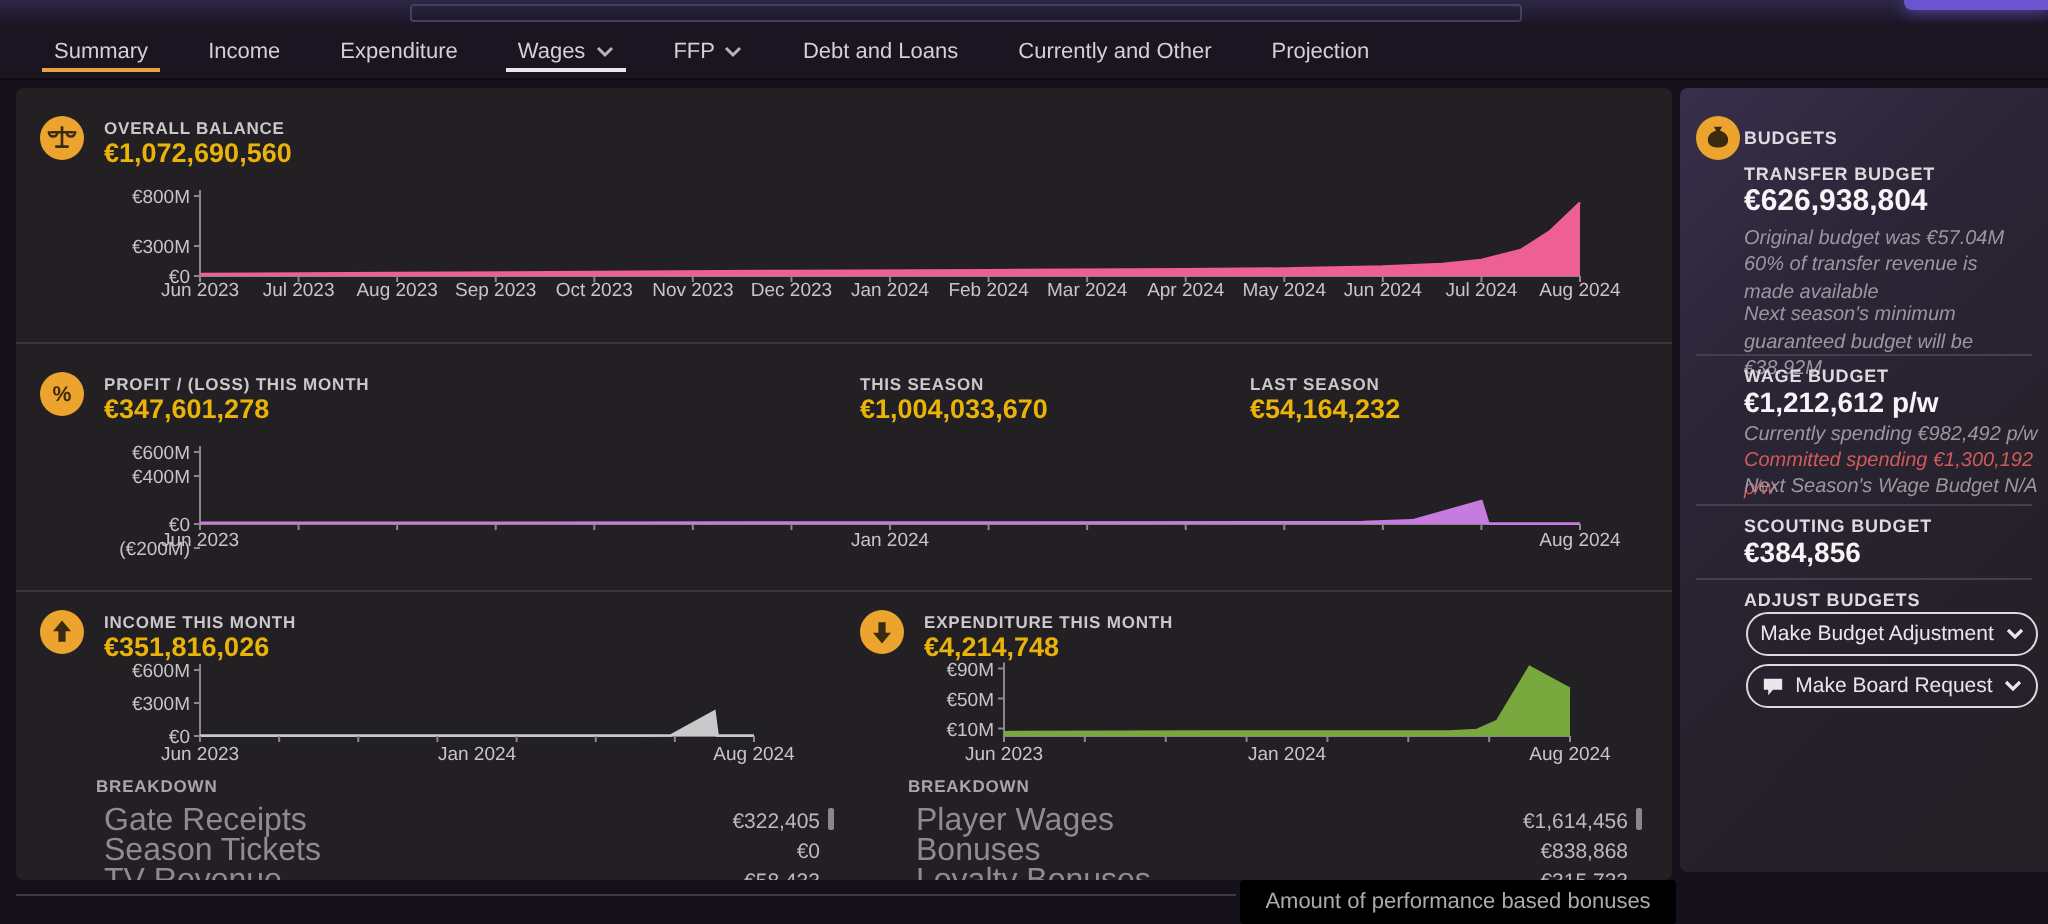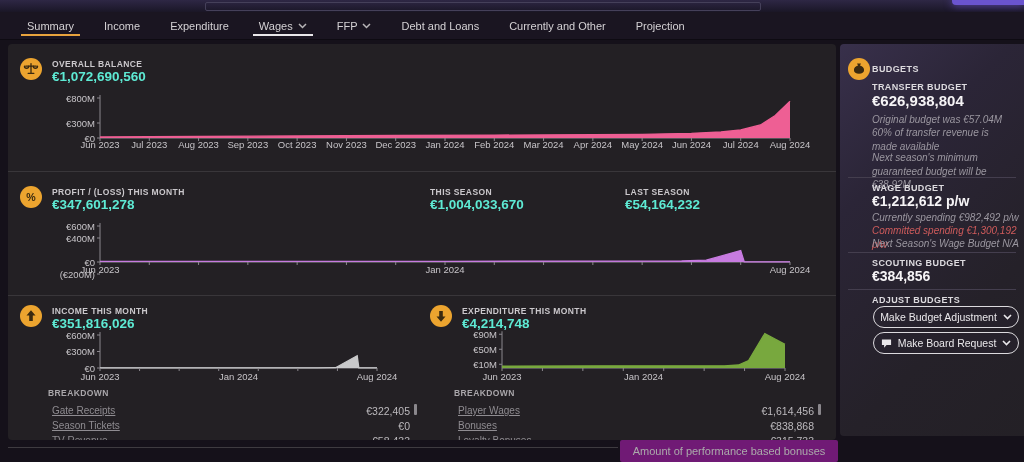--- a/index.html
+++ b/index.html
@@ -32,40 +32,40 @@
   .side-panel { left:840px; top:44px; width:220px; height:392px; border-radius:4px; overflow:hidden;
     background:linear-gradient(135deg,#38304b 0%,#2b2537 28%,#252129 65%,#232025 100%); }
 
   .divider-h { height:1px; background:#39363a; left:0; width:828px; }
   .side-divider { height:1px; background:#443e4e; left:8px; width:168px; }
 
   .icon-circle { width:22px; height:22px; border-radius:50%; background:#eca42f; display:flex; align-items:center; justify-content:center; }
   .icon-circle svg { display:block; }
 
   .sec-label { font-size:8.5px; font-weight:bold; letter-spacing:.4px; color:#cbc8cc; text-transform:uppercase; white-space:nowrap; }
-  .sec-value { font-size:13.5px; font-weight:bold; color:#5eead4; white-space:nowrap; }
+  .sec-value { font-size:13.5px; font-weight:bold; color:#eab308; white-space:nowrap; }
 
   .axis-label { font-size:9.5px; fill:#c7c4c8; }
 
   .bd-label { font-size:8.5px; font-weight:bold; letter-spacing:.4px; color:#a9a6aa; }
   .bd-rows { display:flex; flex-direction:column; }
   .bd-row { height:15px; display:flex; justify-content:space-between; align-items:center; }
-  .bd-row .k { font-size:10px; color:#8f8c91;text-decoration:underline; }
+  .bd-row .k { font-size:16px; color:#8f8c91; }
   .bd-row .v { font-size:10.5px; color:#bcb9bd; }
   .scroll-thumb { width:3px; height:11px; background:#8a878c; border-radius:1px; }
 
   
   .side-h { font-size:9px; font-weight:bold; letter-spacing:.4px; color:#dddbdf; text-transform:uppercase; white-space:nowrap; }
   .side-big { font-weight:bold; color:#f6f4f6; white-space:nowrap; }
   .side-note { font-size:10px; line-height:13.5px; color:#9b97a0; width:144px;font-style:italic; }
   .side-note-red { color:#cf5b5b; }
   .pill-btn { width:146px; height:22px; border:1.5px solid #dcdade; border-radius:11px; background:rgba(40,35,48,.4);
     display:flex; align-items:center; justify-content:center; gap:6px; font-size:10.5px; color:#e9e7ea; white-space:nowrap; }
 
-  .tooltip { left:620px; top:440px; width:218px; height:22px; background:#701a75; border-radius:2px;
+  .tooltip { left:620px; top:440px; width:218px; height:22px; background:#000000; border-radius:2px;
     font-size:11px; color:#ababab; display:flex; align-items:center; justify-content:center; white-space:nowrap; }
   .bottom-line { left:8px; top:447px; width:610px; height:1px; background:#3e3b40; }
 </style>
 </head>
 <body>
 
 <div class="abs topbar">
   <div class="abs topbar-box"></div>
   <div class="abs topbar-purple"></div>
 </div>

